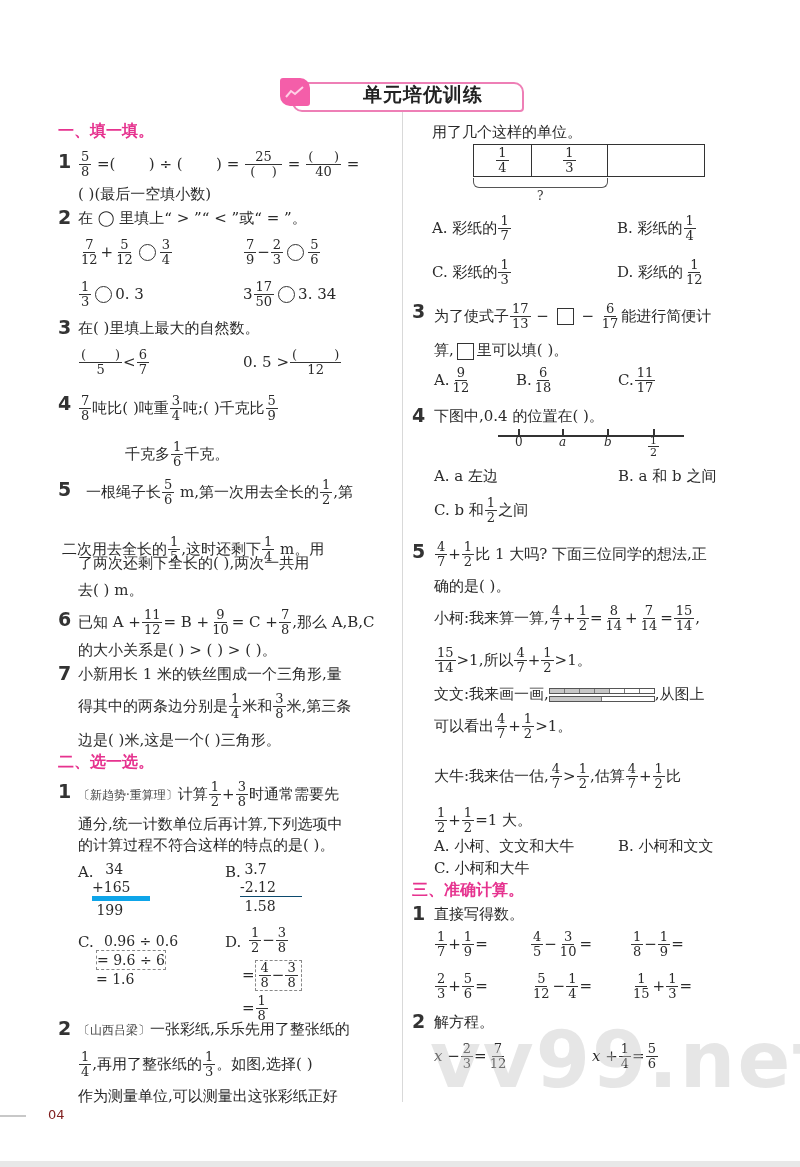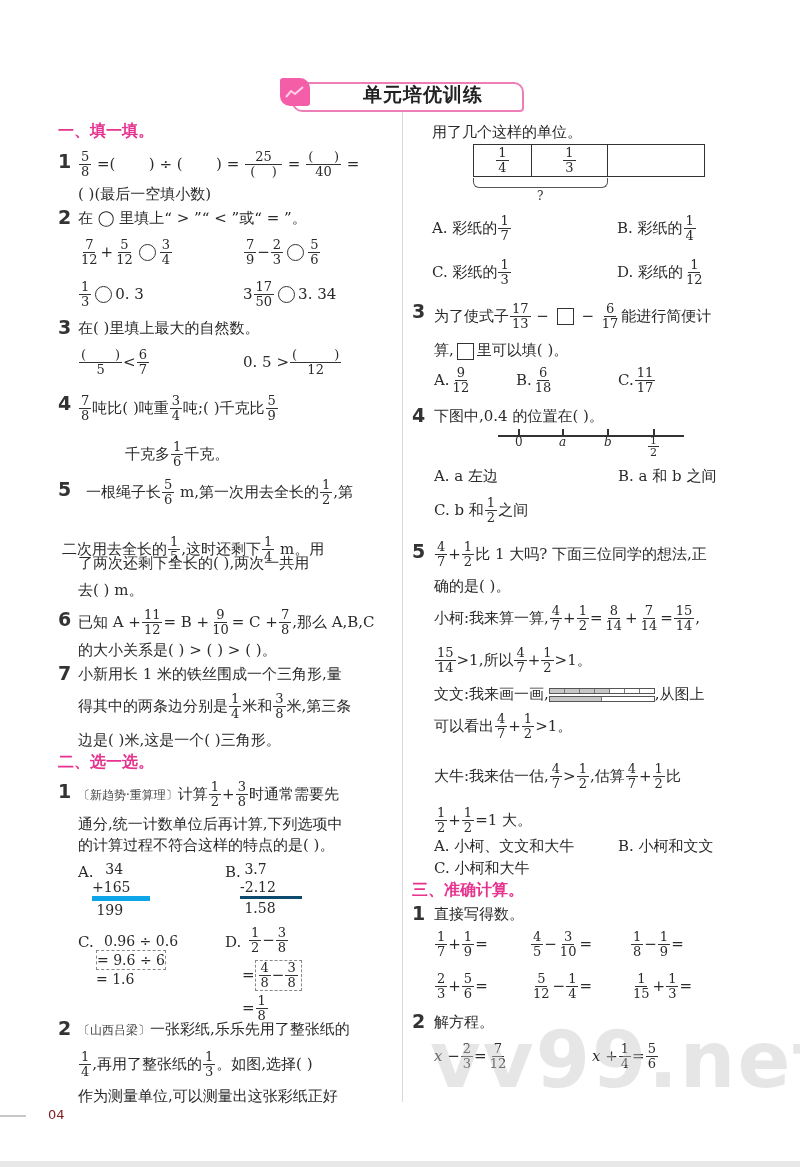--- a/index.html
+++ b/index.html
@@ -225,21 +225,21 @@
         <span class="n">3</span>
         <span class="d">8</span>
       </span><span>时通常需要先</span>
   </div>
   <div class="line" style="left:78px;top:814px;">通分,统一计数单位后再计算,下列选项中</div>
   <div class="line" style="left:78px;top:835px;">的计算过程不符合这样的特点的是(        )。</div>
 
   <div class="line" style="left:78px;top:862px;">A.</div>
   <div class="vert" style="left:92px;top:860px;"><div>   34</div><div style="border-bottom:5px solid #0ea5e9;width:58px;">+165</div><div> 199</div></div>
   <div class="line" style="left:225px;top:862px;">B.</div>
-  <div class="vert" style="left:240px;top:860px;"><div> 3.7</div><div style="border-bottom:3px solid #0c4a6e;width:62px;">-2.12</div><div> 1.58</div></div>
+  <div class="vert" style="left:240px;top:860px;"><div> 3.7</div><div style="border-bottom:1px solid #0c4a6e;width:62px;">-2.12</div><div> 1.58</div></div>
 
   <div class="line" style="left:78px;top:932px;">C.</div>
   <div class="vert" style="left:96px;top:932px;"><div style="padding-left:8px">0.96 ÷ 0.6</div><div class="dash" style="display:inline-block">= 9.6 ÷ 6</div><div>= 1.6</div></div>
 
   <div class="line" style="left:225px;top:932px;">D.</div>
   <div class="line" style="left:248px;top:926px;"><span class="frac">
         <span class="n">1</span>
         <span class="d">2</span>
       </span>−<span class="frac">
         <span class="n">3</span>

